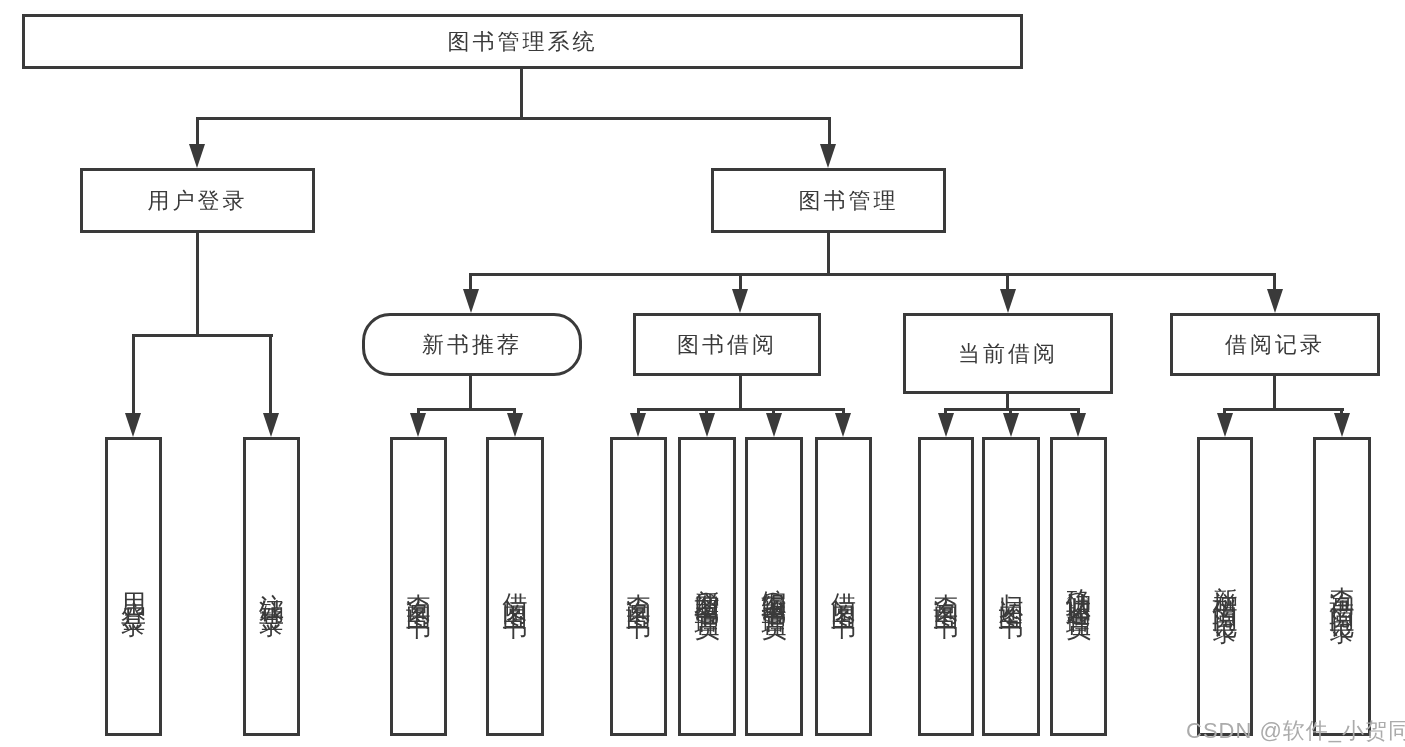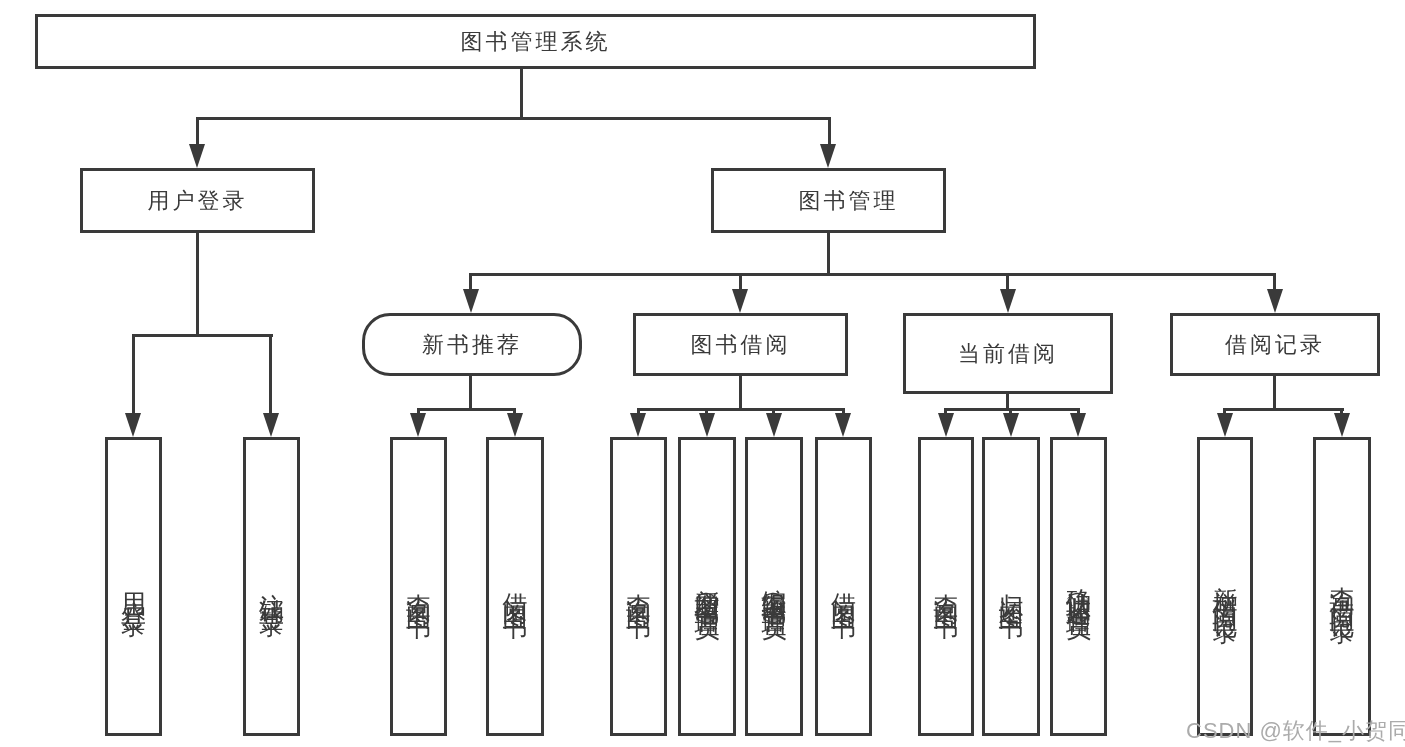--- a/index.html
+++ b/index.html
@@ -96,35 +96,35 @@
   <div class="arrow" style="left:630px;top:413px;"></div>
   <div class="arrow" style="left:699px;top:413px;"></div>
   <div class="arrow" style="left:766px;top:413px;"></div>
   <div class="arrow" style="left:835px;top:413px;"></div>
   <div class="arrow" style="left:938px;top:413px;"></div>
   <div class="arrow" style="left:1003px;top:413px;"></div>
   <div class="arrow" style="left:1070px;top:413px;"></div>
   <div class="arrow" style="left:1217px;top:413px;"></div>
   <div class="arrow" style="left:1334px;top:413px;"></div>
 
-  <div class="box hbox" style="left:22px;top:14px;width:1001px;height:55px;margin-left:13px;">
+  <div class="box hbox" style="left:22px;top:14px;width:1001px;height:55px;">
     <span>图书管理系统</span>
   </div>
 
   <div class="box hbox" style="left:80px;top:168px;width:235px;height:65px;">
     <span>用户登录</span>
   </div>
   <div class="box hbox" style="left:711px;top:168px;width:235px;height:65px;padding-left:40px;">
     <span>图书管理</span>
   </div>
 
   <div class="box hbox" style="left:362px;top:313px;width:220px;height:63px;border-radius:28px;">
     <span>新书推荐</span>
   </div>
-  <div class="box hbox" style="left:633px;top:313px;width:215px;height:63px;text-align:center;">
+  <div class="box hbox" style="left:633px;top:313px;width:188px;height:63px;text-align:center;">
     <span>图书借阅</span>
   </div>
   <div class="box hbox" style="left:903px;top:313px;width:210px;height:81px;">
     <span>当前借阅</span>
   </div>
   <div class="box hbox" style="left:1170px;top:313px;width:210px;height:63px;">
     <span>借阅记录</span>
   </div>
 
   <div class="box leaf" style="left:105px;top:437px;width:57px;height:299px;">

